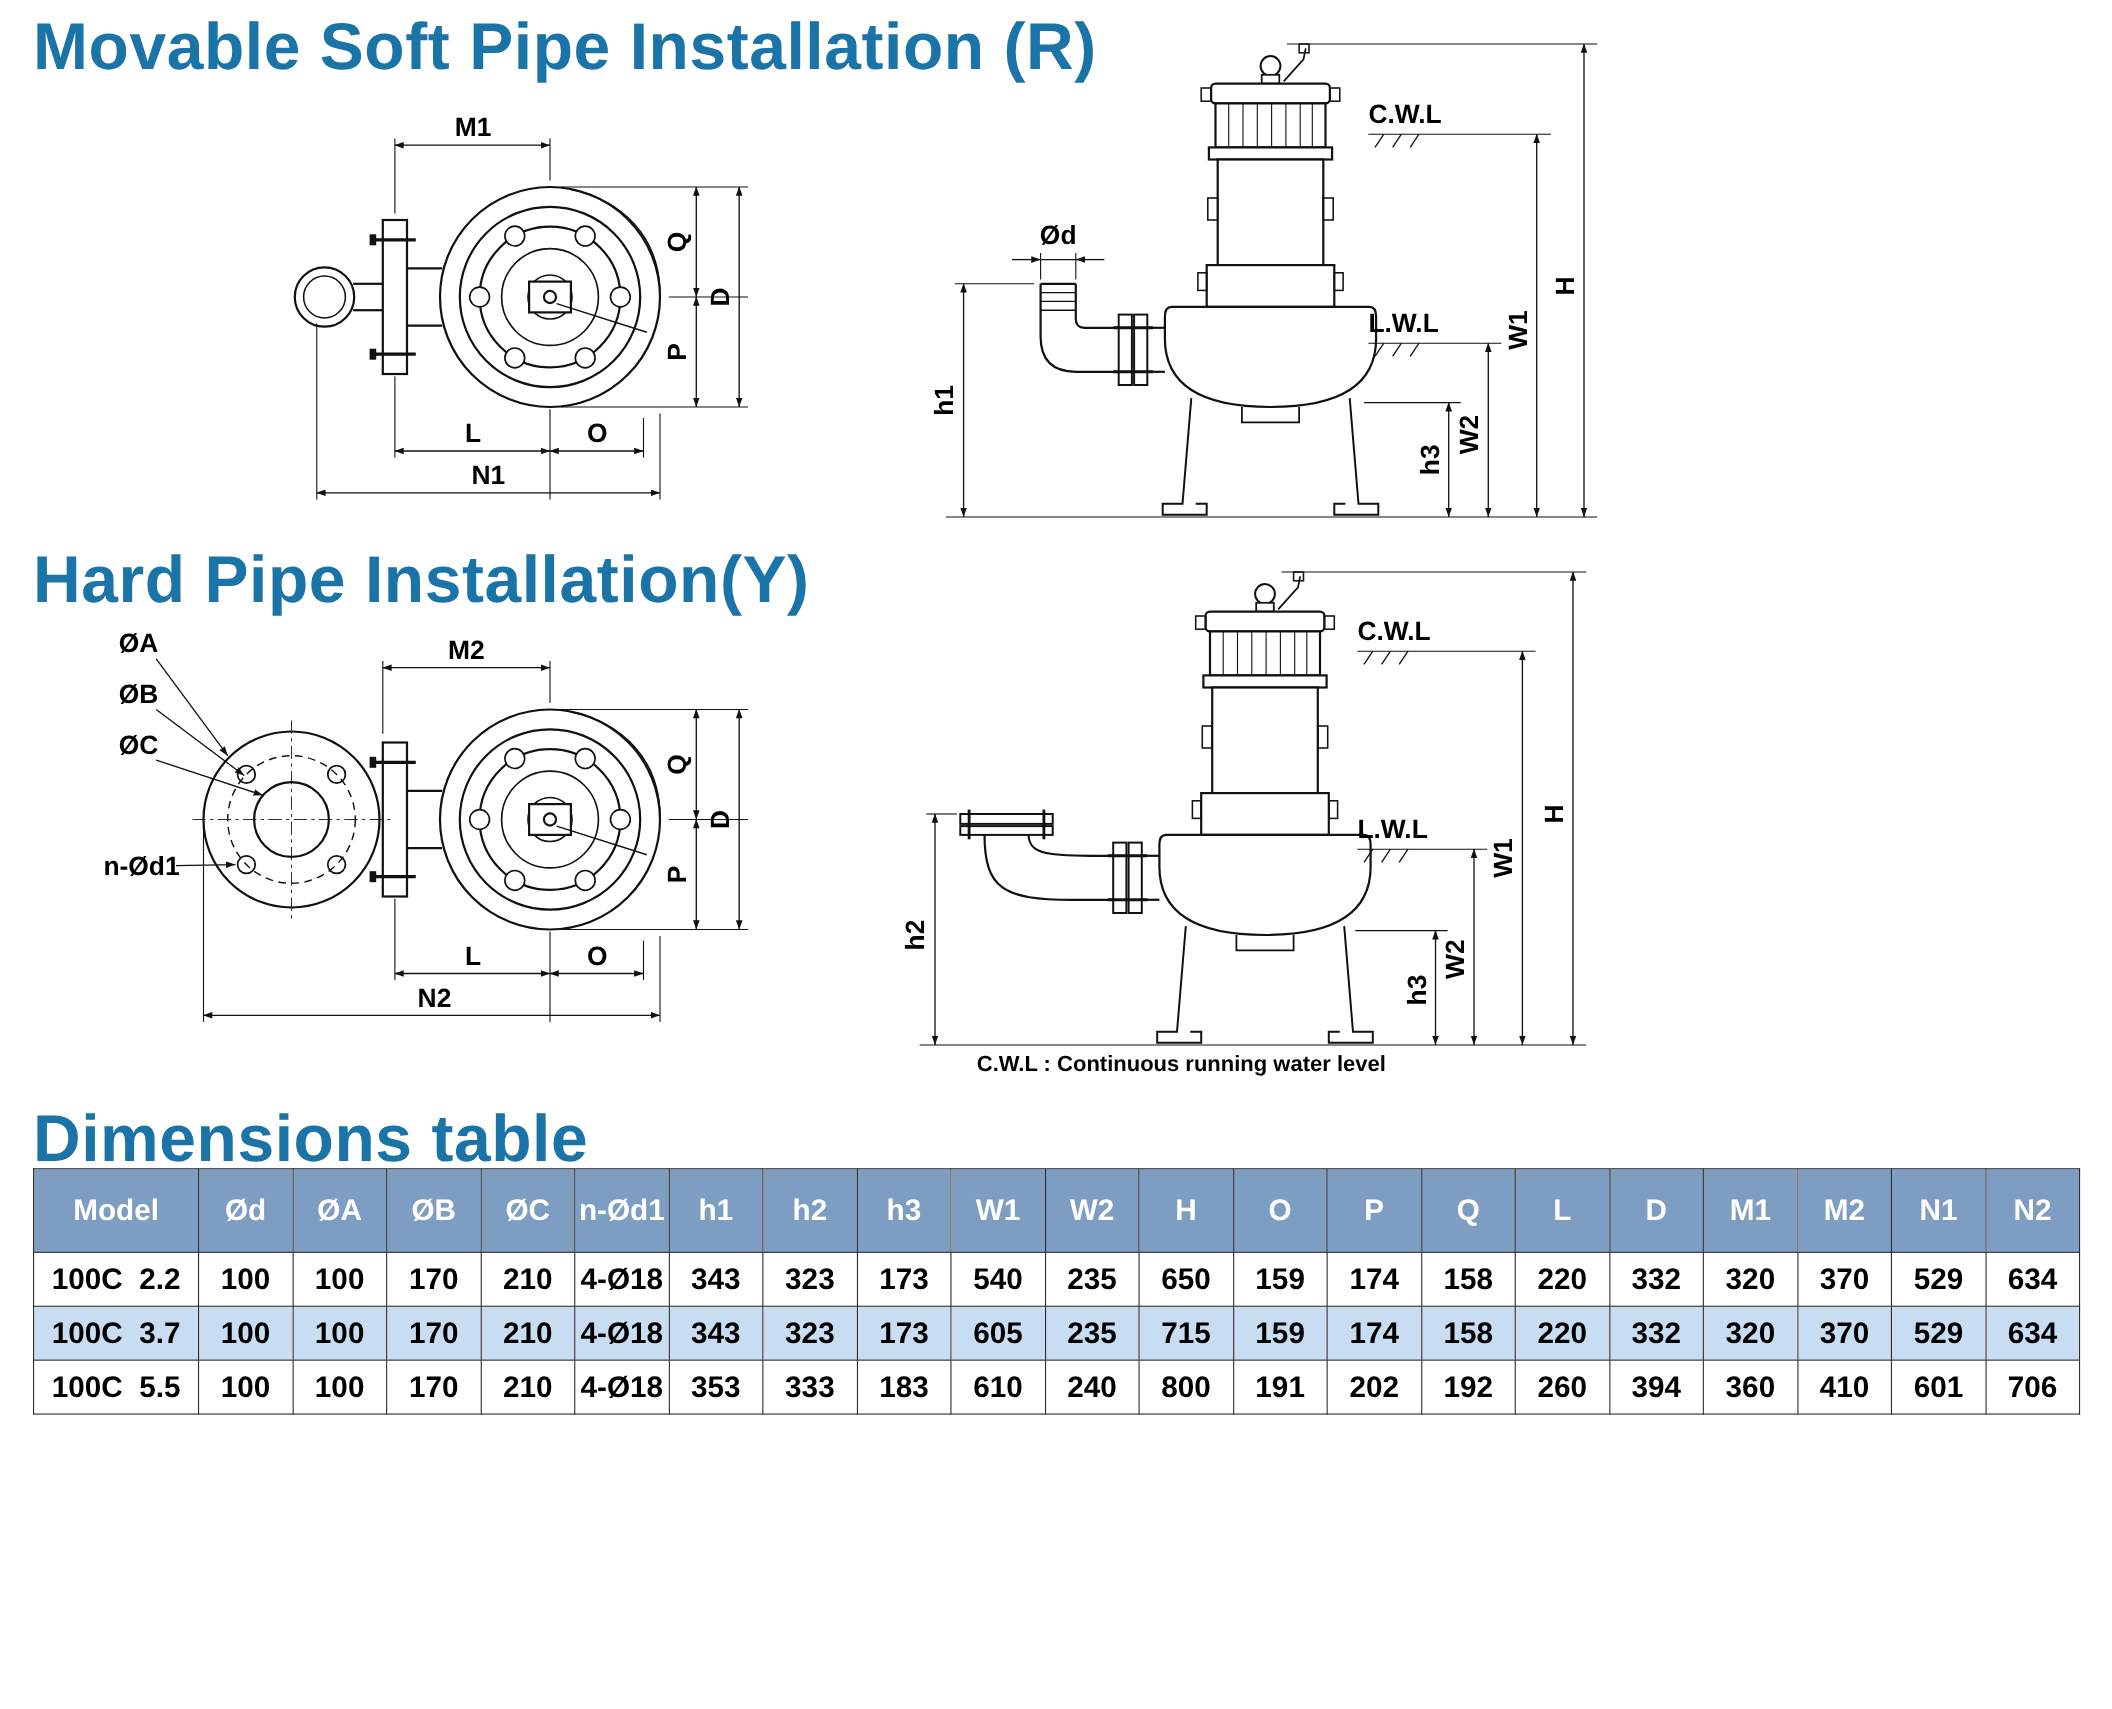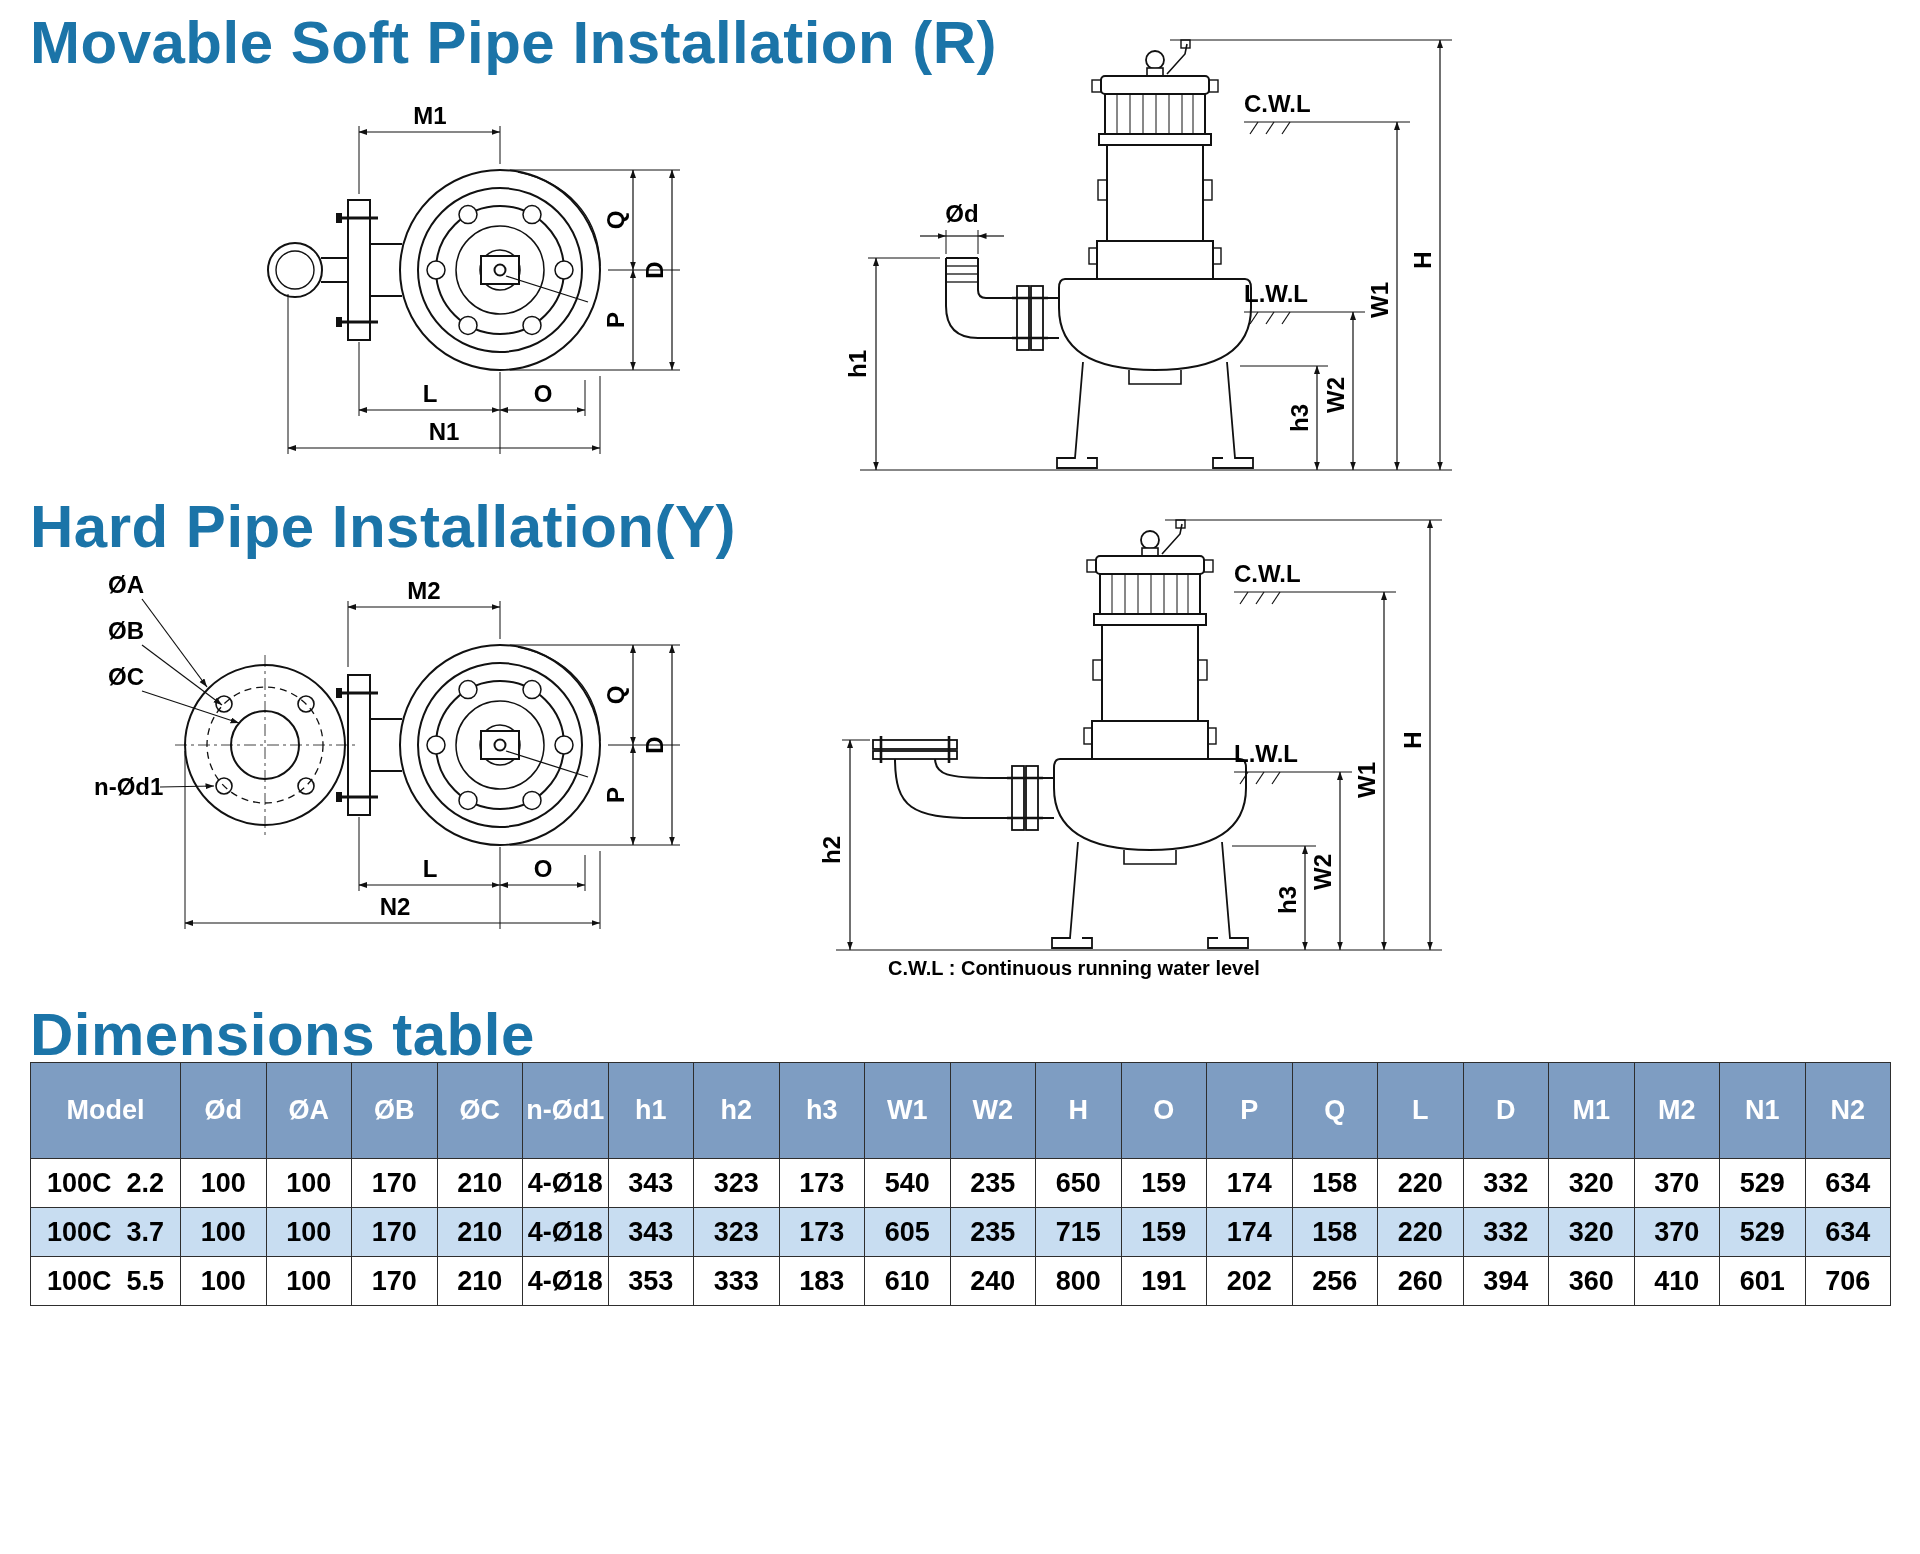--- a/index.html
+++ b/index.html
@@ -23,21 +23,21 @@
   .wl { font-size:24px; }
   
   .dim-table {
     position:absolute; left:30px; top:1062px; width:1860px;
     border-collapse:collapse; table-layout:fixed;
   }
   .dim-table th, .dim-table td {
     border:1.5px solid #2e2e2e; text-align:center; vertical-align:middle;
     overflow:hidden;
   }
-  .dim-table th { background:#7e9dc2; color:#fff; font-size:27px; font-weight:700; height:96px; }
+  .dim-table th { background:#7e9dc2; color:#fff; font-size:27px; font-weight:700; height:76px; }
   .dim-table td { background:#fff; color:#000; font-size:27px; font-weight:700; height:49px; }
   .dim-table tr.alt td { background:#c8ddf1; }
   .dim-table td.model { white-space:pre; }
 </style>
 </head>
 <body>
 
 <svg width="0" height="0" style="position:absolute" aria-hidden="true">
   <defs>
     <marker id="ae" markerWidth="10" markerHeight="8" refX="8.5" refY="3" orient="auto" markerUnits="userSpaceOnUse">
@@ -381,21 +381,21 @@
       <td>210</td>
       <td>4-Ø18</td>
       <td>353</td>
       <td>333</td>
       <td>183</td>
       <td>610</td>
       <td>240</td>
       <td>800</td>
       <td>191</td>
       <td>202</td>
-      <td>256</td>
+      <td>192</td>
       <td>260</td>
       <td>394</td>
       <td>360</td>
       <td>410</td>
       <td>601</td>
       <td>706</td>
     </tr>
   </tbody>
 </table>
 

